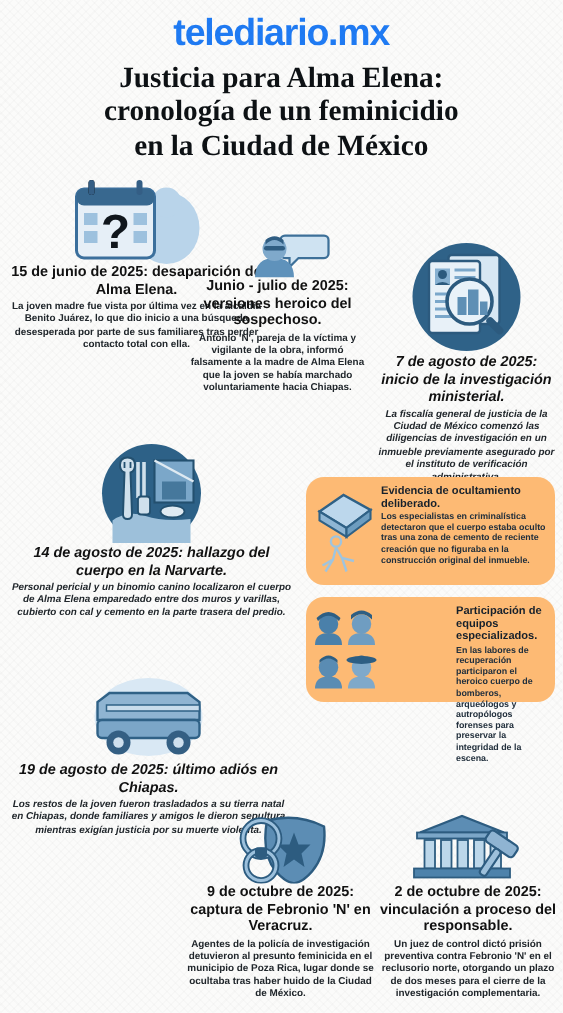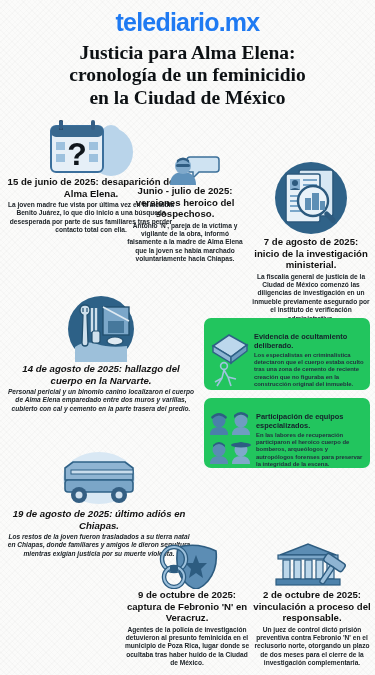--- a/index.html
+++ b/index.html
@@ -54,24 +54,24 @@
     line-height:1.28;
     text-align:center;
     color:#20262b;
     margin-top:2px;
   }
   .icon-wrap{display:flex;justify-content:center;align-items:flex-end;}
 
   
   .card{
     position:absolute;
-    background:#22c55e;
-    border-radius:7px;
+    background:#fdba74;
+    border-radius:12px;
     display:flex;
-    padding:15px 6px 5px 4px;
+    padding:5px 6px 5px 4px;
     box-sizing:border-box;
   }
   .card .cicon{flex:0 0 44px;display:flex;align-items:center;justify-content:center;}
   .card .ctxt{flex:1;padding-left:2px;}
   .card .ch{
     font-weight:bold;font-size:7.4px;line-height:1.18;color:#16202b;
   }
   .card .cb{
     font-weight:bold;font-size:5.9px;line-height:1.22;color:#22303d;margin-top:1.5px;
   }
@@ -120,21 +120,21 @@
         <path d="M20 30 c0 -9 5 -13 13 -13 c8 0 13 4 13 13 z" fill="#5f92bb"></path>
         <circle cx="33" cy="11" r="8" fill="#7fa9cb"></circle>
         <path d="M27 8 q6 -6 12 0 l0 -3 q-6 -5 -12 0 z" fill="#2f5d82"></path>
         <rect x="26" y="9" width="14" height="3" rx="1.5" fill="#2f5d82"></rect>
       </svg>
     </div>
     <div class="ttl">Junio - julio de 2025: versiones heroico del sospechoso.</div>
     <div class="bdy">Antonio 'N', pareja de la víctima y vigilante de la obra, informó falsamente a la madre de Alma Elena que la joven se había marchado voluntariamente hacia Chiapas.</div>
   </div>
 
-  <div class="blk" style="left:250px;top:160px;width:122px;">
+  <div class="blk" style="left:250px;top:160px;width:122px;font-style:italic;">
     <div class="icon-wrap" style="height:76px;">
       <svg width="86" height="76" viewBox="0 0 86 76">
         <circle cx="43" cy="38" r="36" fill="#2f6288"></circle>
         <rect x="31" y="10" width="34" height="46" rx="2" fill="#d7e7f3" stroke="#2c5a7e" stroke-width="1.6"></rect>
         <rect x="18" y="14" width="34" height="48" rx="2" fill="#e8f1f8" stroke="#2c5a7e" stroke-width="1.6"></rect>
         <rect x="22" y="19" width="10" height="11" fill="#86b0d1"></rect>
         <circle cx="27" cy="23" r="3" fill="#2c5a7e"></circle>
         <path d="M22 30 q5 -4 10 0 z" fill="#2c5a7e"></path>
         <g fill="#7ba7ca">
           <rect x="35" y="19" width="14" height="2"></rect>
@@ -188,21 +188,21 @@
           <path d="M15 40 l-2 8 l-7 4 M15 40 l4 7 l8 2 M13 48 l-5 8 M19 47 l3 9"></path>
         </g>
       </svg>
     </div>
     <div class="ctxt">
       <div class="ch">Evidencia de ocultamiento deliberado.</div>
       <div class="cb">Los especialistas en criminalística detectaron que el cuerpo estaba oculto tras una zona de cemento de reciente creación que no figuraba en la construcción original del inmueble.</div>
     </div>
   </div>
 
-  <div class="card" style="left:204px;top:398px;width:166px;height:70px;">
+  <div class="card" style="left:204px;top:398px;width:166px;height:70px;gap:48px;">
     <div class="cicon">
       <svg width="46" height="58" viewBox="0 0 46 58">
         <g fill="#4a80aa">
           <path d="M2 26 q0 -8 9 -8 q9 0 9 8 z"></path>
           <circle cx="11" cy="12" r="6.5"></circle>
           <path d="M4 10 q7 -7 14 0 l1 -2 q-8 -8 -16 0 z" fill="#2d5e83"></path>
         </g>
         <g fill="#6f9dc1">
           <path d="M24 26 q0 -8 9 -8 q9 0 9 8 z"></path>
           <circle cx="33" cy="12" r="6.5"></circle>

